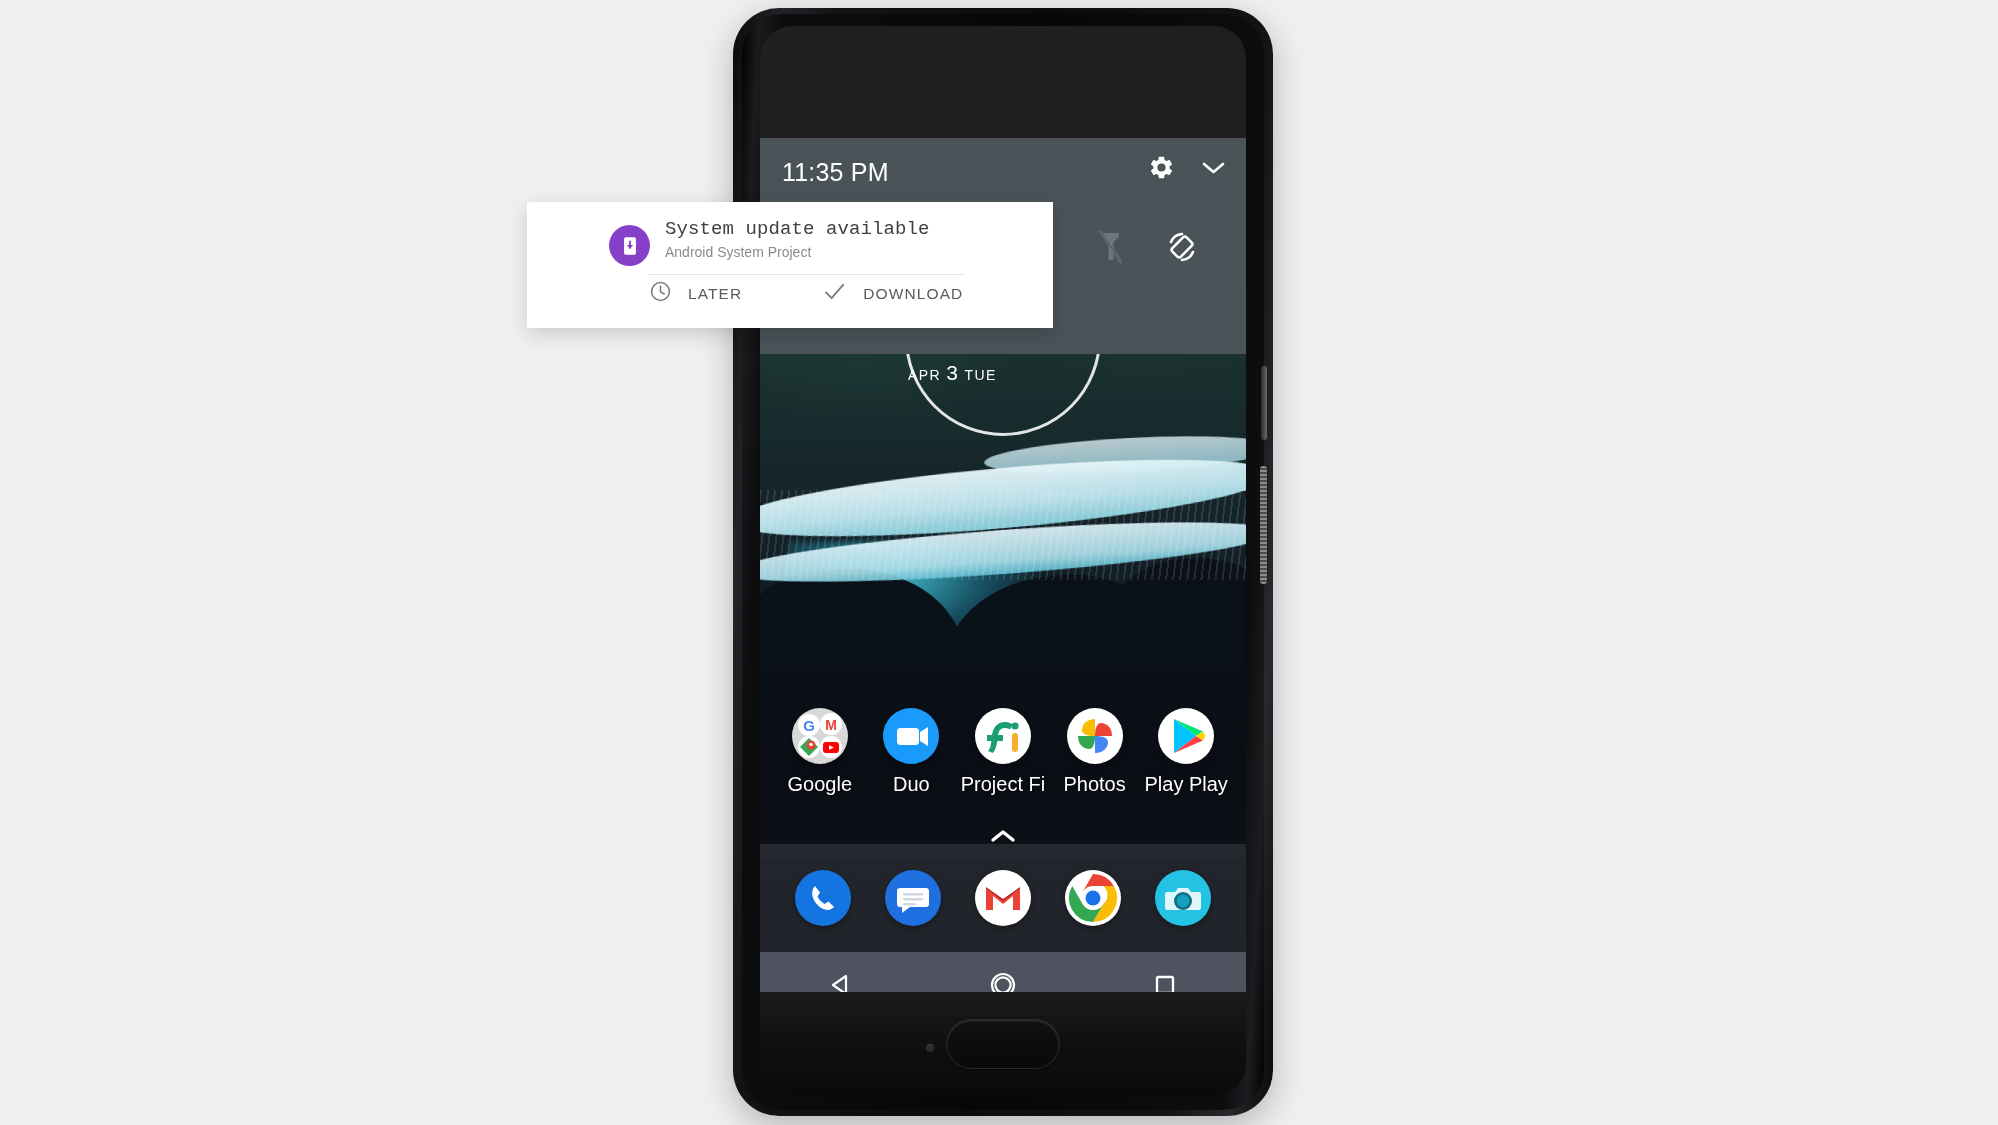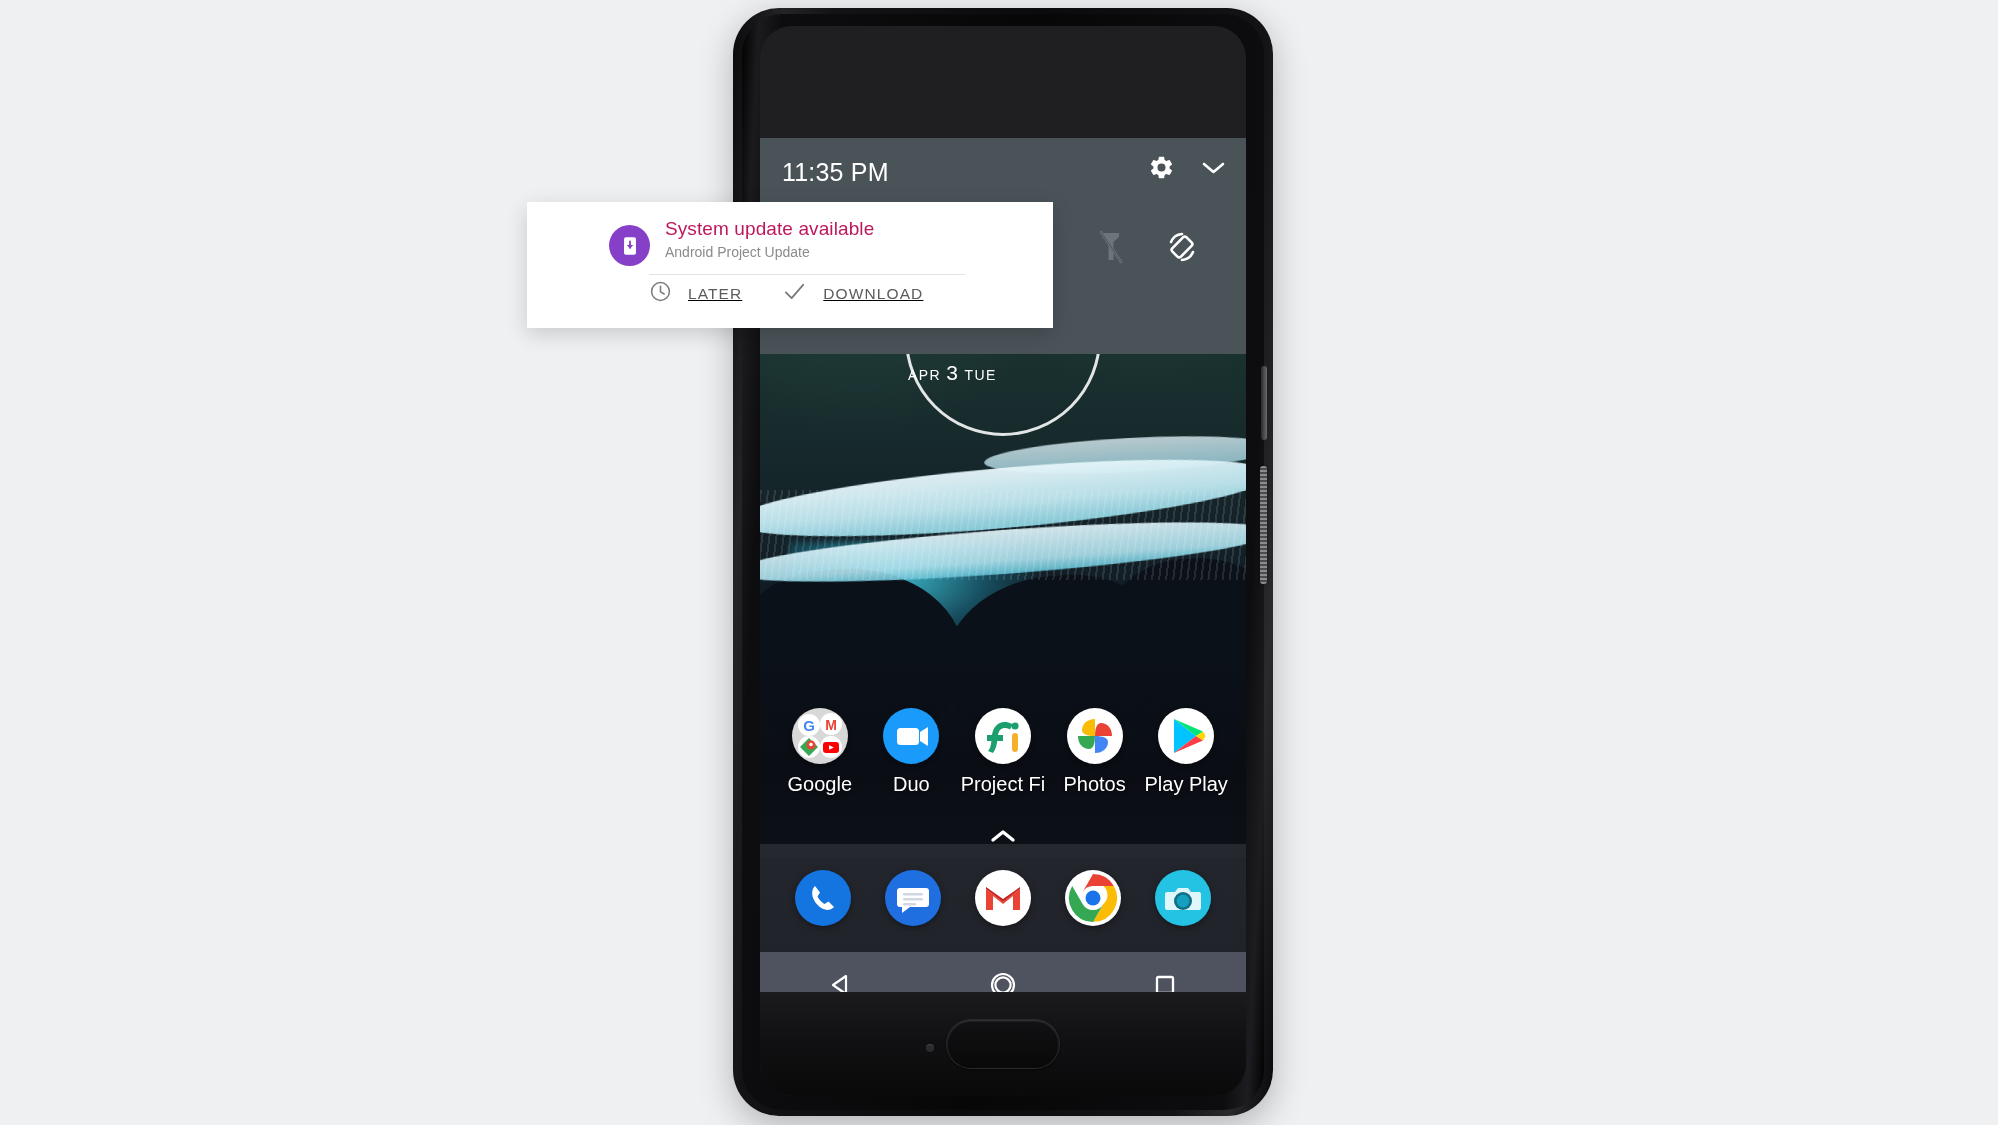--- a/index.html
+++ b/index.html
@@ -170,24 +170,24 @@
     background: #fff; box-shadow: 0 6px 20px rgba(0,0,0,.16);
     z-index: 50;
   }
   .dlg-head { display: flex; align-items: center; padding: 16px 0 0 82px; gap: 16px; }
   .dlg-ico {
     position: absolute; left: 82px; top: 23px;
     width: 41px; height: 41px; border-radius: 50%; background: #8640c7;
     display: flex; align-items: center; justify-content: center;
   }
   .dlg-texts { margin-left: 56px; }
-  .dlg-title { font-size: 19px; color: #be185d; font-weight: 400; letter-spacing: .1px; }
+  .dlg-title { font-size: 19px; color: #404040; font-weight: 400; letter-spacing: .1px; font-family: Liberation Mono, monospace; }
   .dlg-sub { font-size: 14px; color: #8b8b8b; margin-top: 4px; }
   .dlg-divider { position: absolute; left: 122px; right: 88px; top: 72px; height: 1px; background: #e3e3e3; }
-  .dlg-actions { position: absolute; left: 122px; top: 78px; display: flex; align-items: center; gap: 40px; text-decoration: underline; }
+  .dlg-actions { position: absolute; left: 122px; top: 78px; display: flex; align-items: center; gap: 80px; }
   .dlg-btn { display: flex; align-items: center; gap: 16px; cursor: pointer; }
   .dlg-btn-label { font-size: 15.5px; color: #5b5b5b; letter-spacing: 1.1px; }
 </style>
 </head>
 <body>
 
 <div class="stage">
 
   <div class="phone">
     <div class="phone-inner">
@@ -437,21 +437,21 @@
     <div class="dlg-ico">
       <svg width="22" height="22" viewBox="0 0 24 24">
         <rect x="5.5" y="2.5" width="13" height="19" rx="2" fill="#fff"></rect>
         <path d="M12 7 L12 14" stroke="#8640c7" stroke-width="2" stroke-linecap="round"></path>
         <path d="M8.5 11 L12 15 L15.5 11 Z" fill="#8640c7"></path>
       </svg>
     </div>
     <div class="dlg-head">
       <div class="dlg-texts">
         <div class="dlg-title">System update available</div>
-        <div class="dlg-sub">Android Project Update</div>
+        <div class="dlg-sub">Android System Project</div>
       </div>
     </div>
     <div class="dlg-divider"></div>
     <div class="dlg-actions">
 
       <div class="dlg-btn">
         <span>
           <svg width="23" height="23" viewBox="0 0 24 24">
             <circle cx="12" cy="12" r="9.3" fill="none" stroke="#7a7a7a" stroke-width="1.6"></circle>
             <path d="M12 6.6 L12 12.3 L15.8 14.6" stroke="#7a7a7a" stroke-width="1.6" fill="none" stroke-linecap="round" stroke-linejoin="round"></path>

